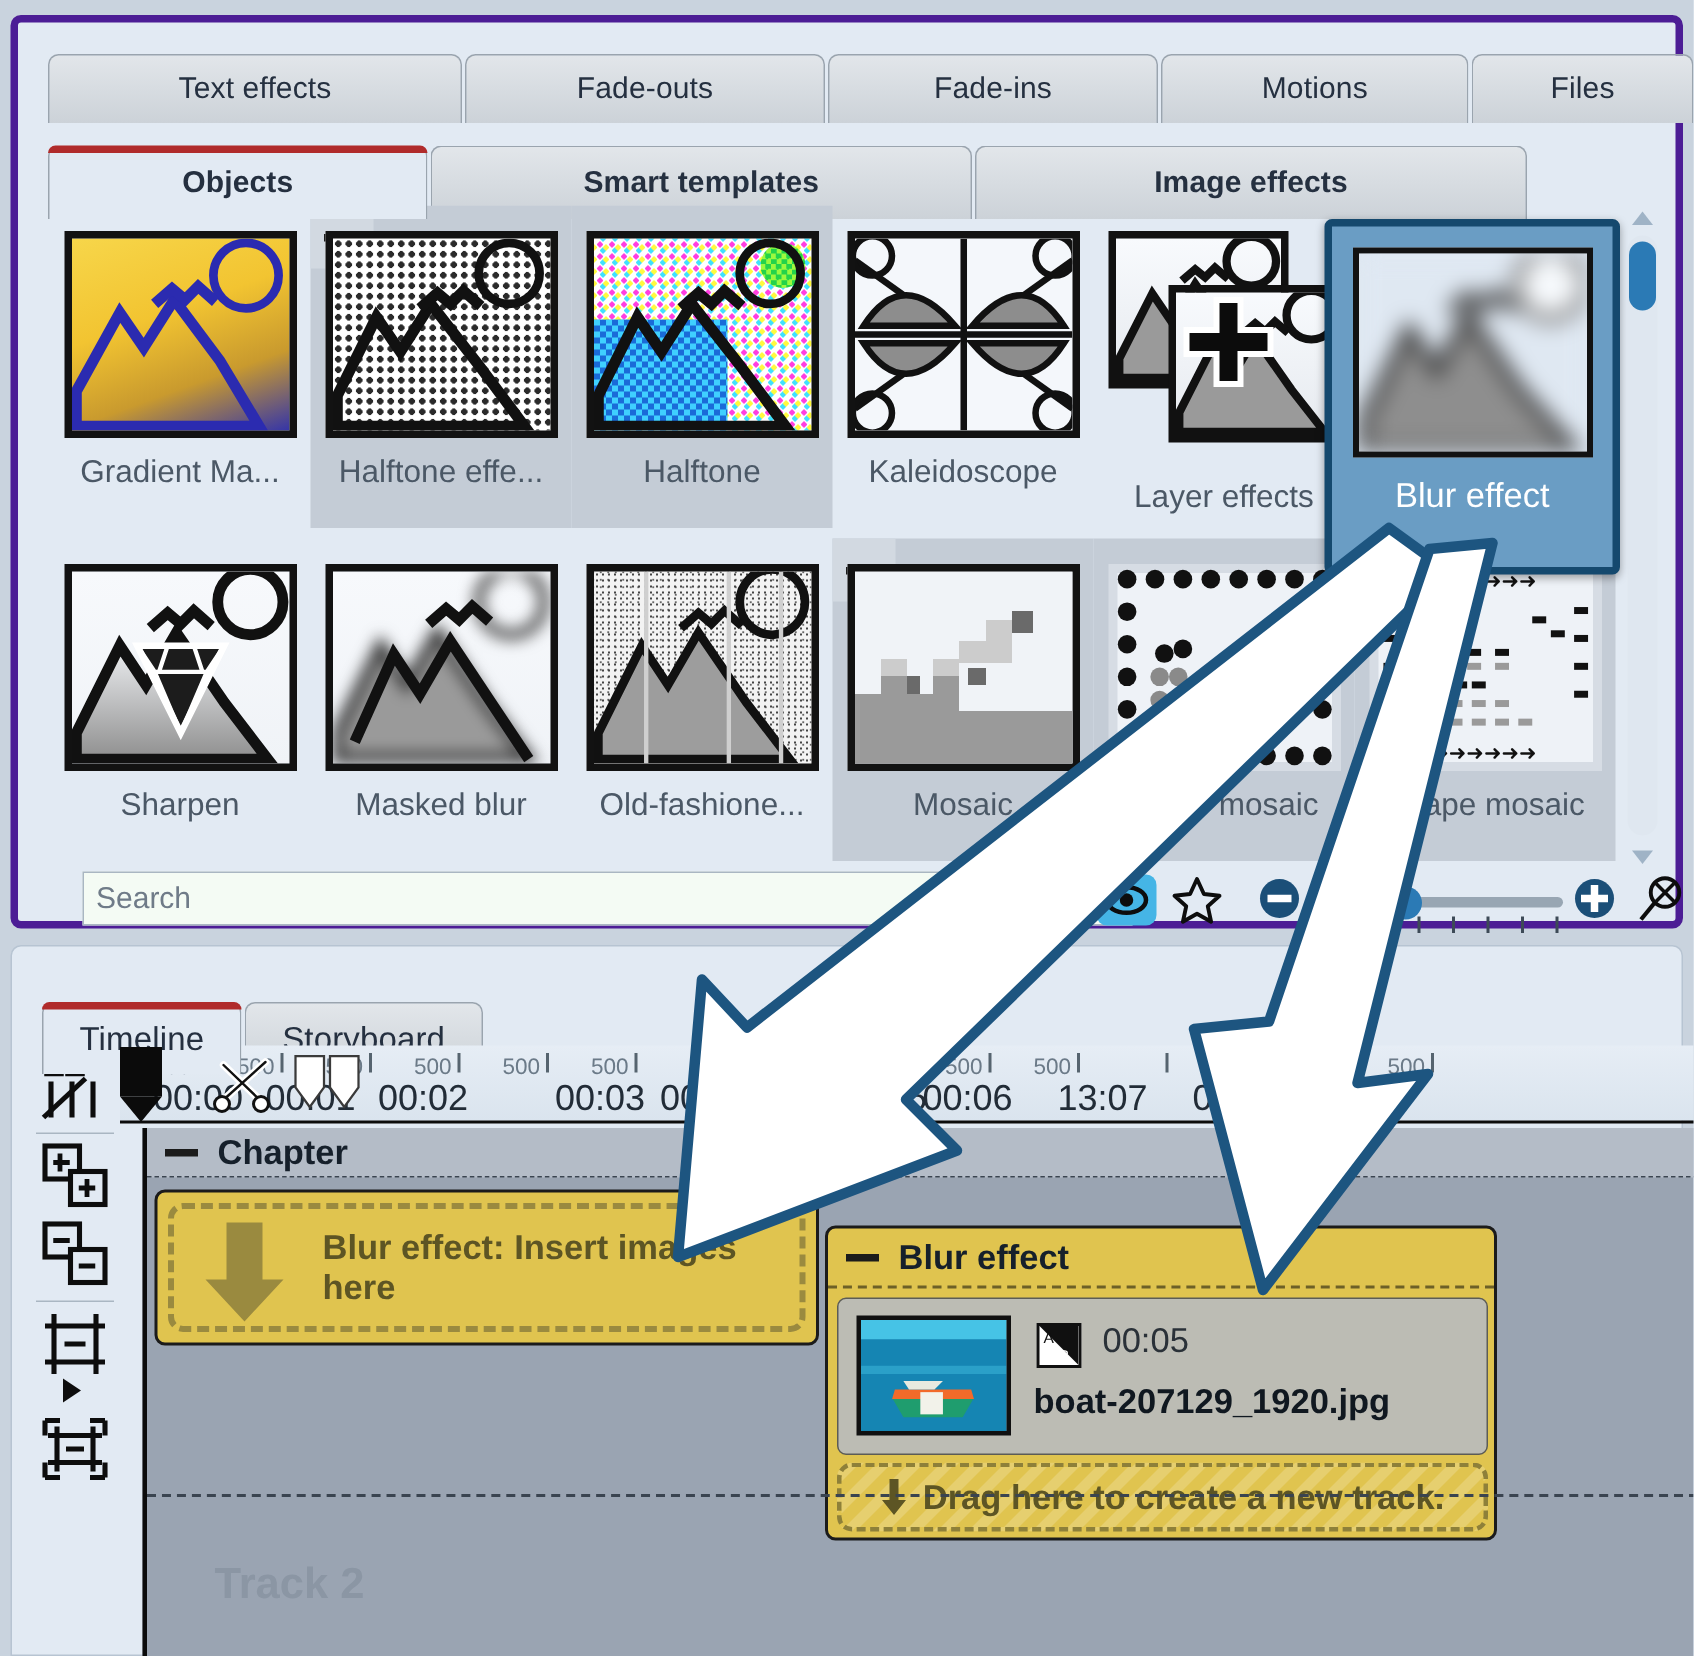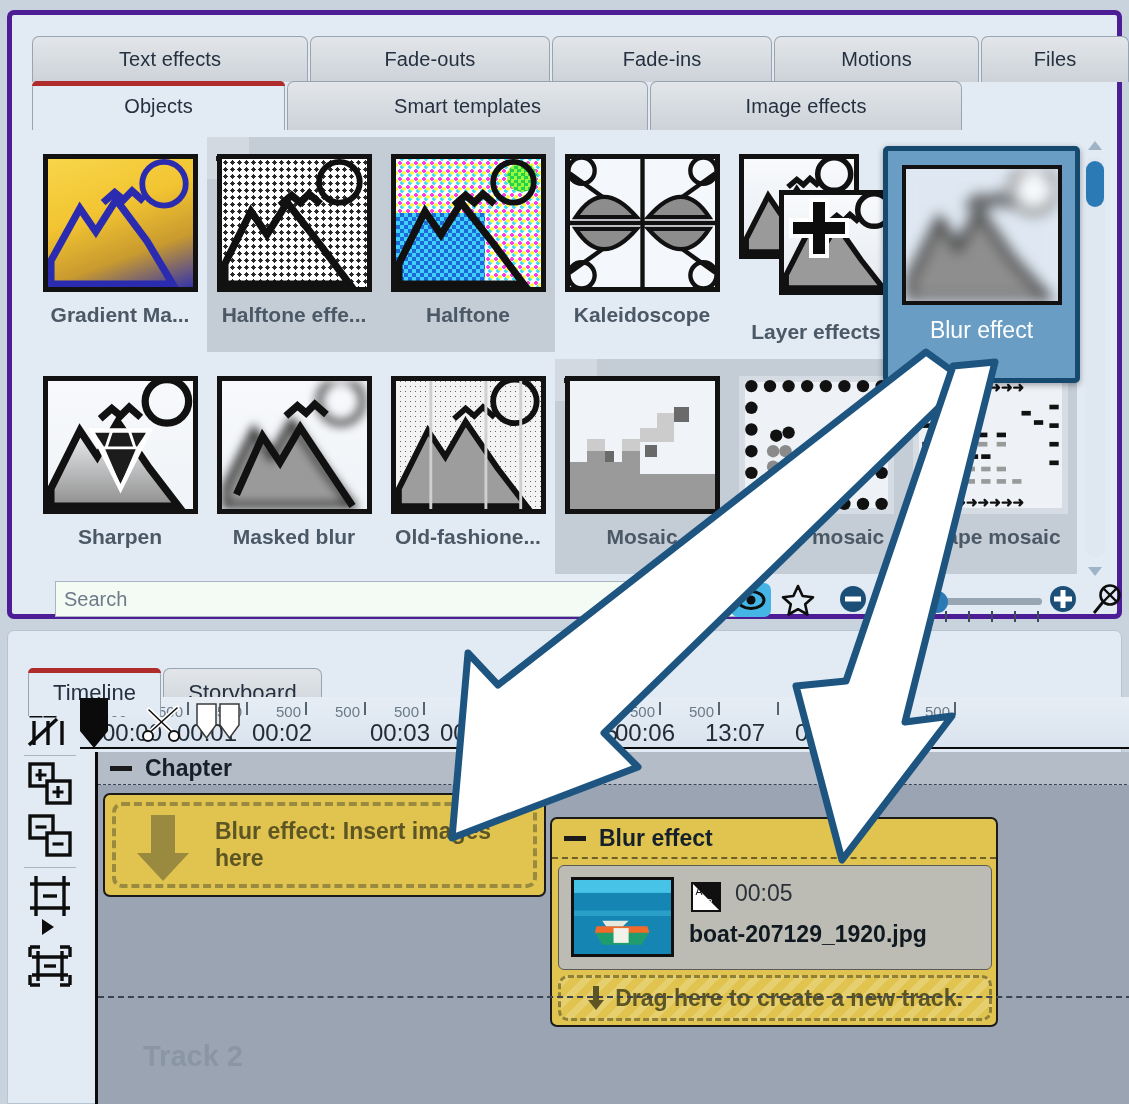--- a/index.html
+++ b/index.html
@@ -19,37 +19,36 @@
   .tab{
     height:44px; display:flex; align-items:center; justify-content:center;
     background:linear-gradient(180deg,#e2e6ea 0%,#ccd2d8 100%);
     border:1px solid #9aa4ae; border-bottom:none;
     border-radius:7px 7px 0 0;
     font-size:20px; color:#253040; letter-spacing:.1px;
     margin-right:2px;
   }
   #tabrow-top{ top:21px; }
   #tabrow-top .tab{ height:46px; }
-  #tabrow-bottom{ top:66px; }
+  #tabrow-bottom{ top:82px;font-weight:bold; }
   #tabrow-bottom .tab{
     height:49px; border-radius:7px 7px 0 0;
   }
   .tab.active{
     background:#e2eaf3; border-color:#9aa4ae; color:#253040;
     position:relative; z-index:3;
   }
   .tab.active::before{
     content:""; position:absolute; left:-1px; right:-1px; top:-1px; height:5px;
     background:#b02b2b; border-radius:6px 6px 0 0;
   }
   
   #effects-grid-wrap{
     position:absolute; left:9px; top:122px; width:1075px; height:440px;
     overflow:hidden;
-    font-weight:bold;
   }
   .eff-row{ position:absolute; left:0; width:1075px; height:215px; }
   .eff-cell{
     position:absolute; top:0; width:174px; height:215px;
     display:flex; flex-direction:column; align-items:center;
   }
   .eff-cell.grouped{ background:#c4ccd6; }
   .thumb{
     width:155px; height:138px; margin-top:17px;
     border:5px solid #121212; background:#f2f5f9; position:relative;
@@ -331,21 +330,21 @@
       </div>
   </div>
 
   <div class="tabrow" id="tabrow-bottom">
     <div class="tab active" style="width:253px">
         <span>Objects</span>
       </div>
     <div class="tab" style="width:361px">
         <span>Smart templates</span>
       </div>
-    <div class="tab" style="width:312px">
+    <div class="tab" style="width:368px">
         <span>Image effects</span>
       </div>
   </div>
 
   <div id="effects-grid-wrap">
 
     <div class="eff-row" style="top:0">
 
       <div class="eff-cell" style="left:12px">
         <div class="thumb t-grad">

